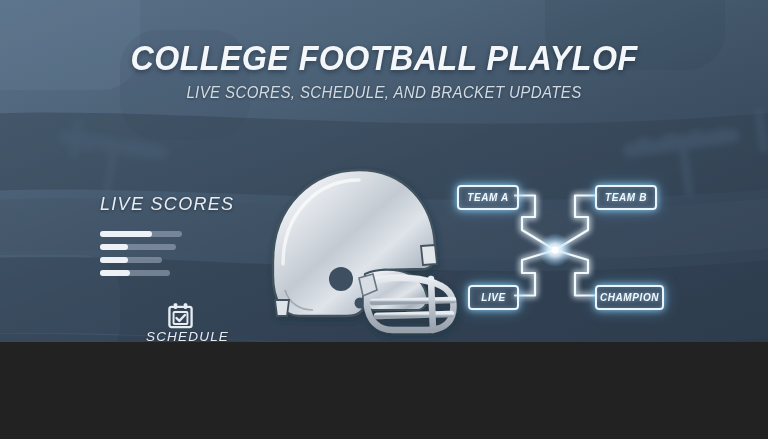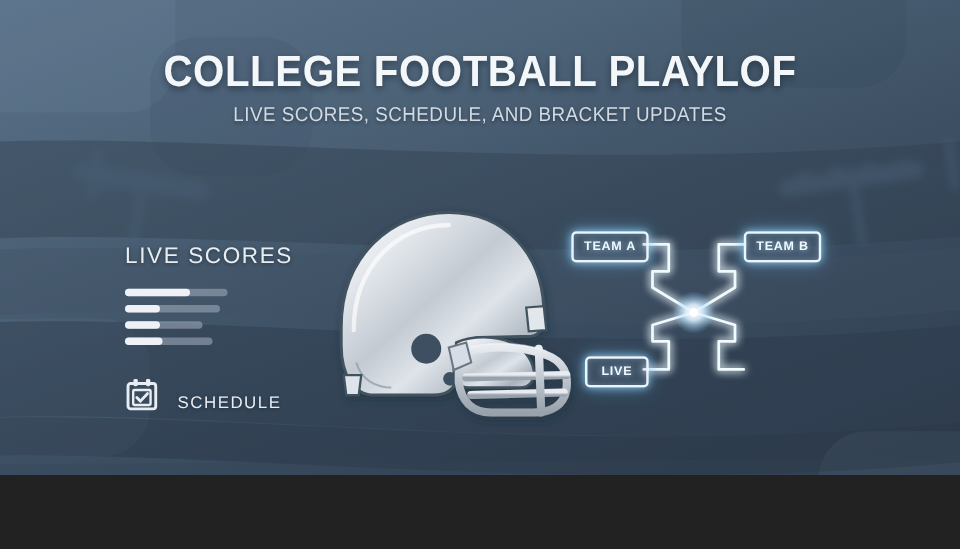--- a/index.html
+++ b/index.html
@@ -1,19 +1,20 @@
 <!DOCTYPE html>
 <html><head>
 <meta charset="utf-8">
 <style>
   html,body{margin:0;padding:0;background:#222;}
   #stage{
-    position:relative;width:768px;height:380px;overflow:hidden;
+    position:relative;width:768px;height:342px;overflow:hidden;
     font-family:"Liberation Sans", sans-serif;
     background:linear-gradient(160deg,#5a7189 0%,#4d6378 28%,#3f5266 52%,#36475a 75%,#303f50 100%);
+    font-style:italic;
   }
 
   
   .bg-layer{position:absolute;inset:0;}
   .blob{position:absolute;border-radius:38px;}
 
   .band{position:absolute;left:-8%;width:116%;}
 
   
   .tower{position:absolute;filter:blur(3.2px);opacity:.5;}
@@ -35,21 +36,21 @@
   
   #left-panel{position:absolute;left:100px;top:194px;z-index:6;width:160px;}
   .panel-label{
     font-size:18px;letter-spacing:1.3px;color:#e8edf2;
     text-shadow:0 1px 3px rgba(10,20,30,.45);
   }
   #score-bars{margin-top:16px;}
   .bar-row{position:relative;height:6px;margin-bottom:7px;}
   .bar-track{position:absolute;left:0;top:0;height:6px;border-radius:3px;background:rgba(151,165,180,.62);}
   .bar-fill{position:absolute;left:0;top:0;height:6px;border-radius:3px;background:#eef2f6;}
-  #schedule-row{display:flex;align-items:flex-end;margin-top:26px;}
+  #schedule-row{display:flex;align-items:center;margin-top:26px;flex-direction:column;}
   #cal-icon{width:27px;height:27px;flex:0 0 auto;}
   #schedule-label{margin-left:15px;font-size:13.5px;letter-spacing:1.2px;color:#e8edf2;
     text-shadow:0 1px 3px rgba(10,20,30,.45);}
 
   
   #helmet{position:absolute;left:255px;top:150px;width:225px;height:200px;z-index:5;}
 
   
   #bracket{position:absolute;left:440px;top:165px;width:240px;height:160px;z-index:6;}
   .bx{
@@ -242,15 +243,18 @@
 
     <div class="bx" style="left:155px;top:20px;width:58px;height:21px;">
       <span>TEAM B</span>
     </div>
     <div class="bx" style="left:17px;top:20px;width:58px;height:21px;">
       <span>TEAM A</span>
     </div>
     <div class="bx" style="left:28px;top:120px;width:47px;height:21px;">
       <span>LIVE</span>
     </div>
+    <div class="bx" style="left:155px;top:120px;width:65px;height:21px;">
+      <span>CHAMPION</span>
+    </div>
   </div>
 
 </div>
 
 </body></html>

